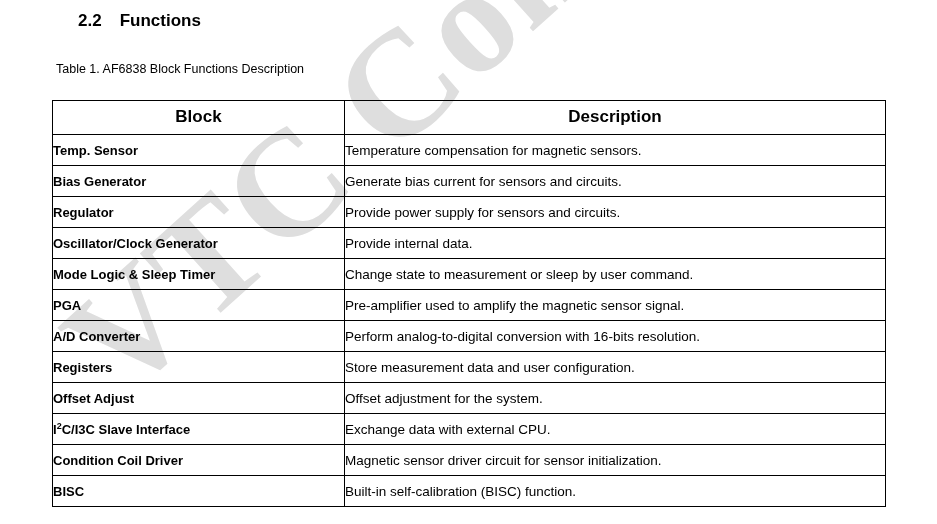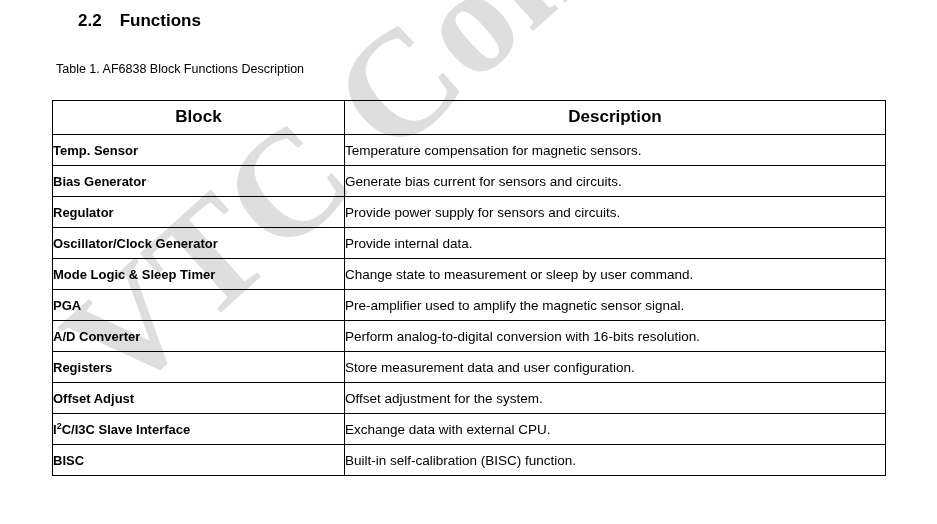--- a/index.html
+++ b/index.html
@@ -188,19 +188,23 @@
         </tr>
         <tr>
           <td class="cell-block">Offset Adjust</td>
           <td class="cell-desc">Offset adjustment for the system.</td>
         </tr>
         <tr>
           <td class="cell-block"><span>I</span><sup>2</sup><span>C/I3C Slave Interface</span></td>
           <td class="cell-desc">Exchange data with external CPU.</td>
         </tr>
         <tr>
+          <td class="cell-block">Condition Coil Driver</td>
+          <td class="cell-desc">Magnetic sensor driver circuit for sensor initialization.</td>
+        </tr>
+        <tr>
           <td class="cell-block">BISC</td>
           <td class="cell-desc">Built-in self-calibration (BISC) function.</td>
         </tr>
       </tbody>
   </table>
 
 </div>
 
 </body></html>

